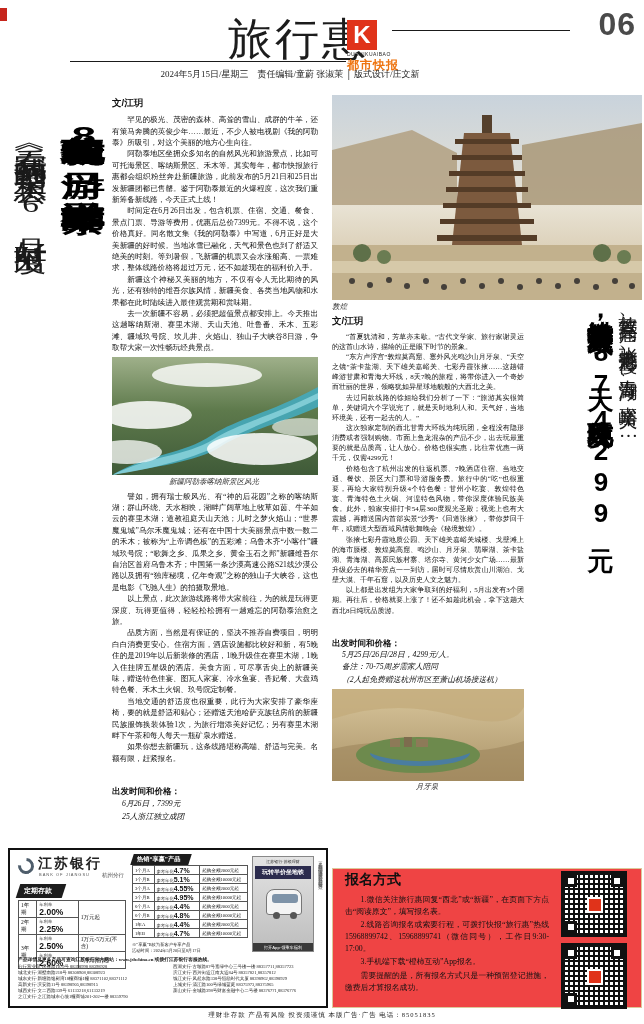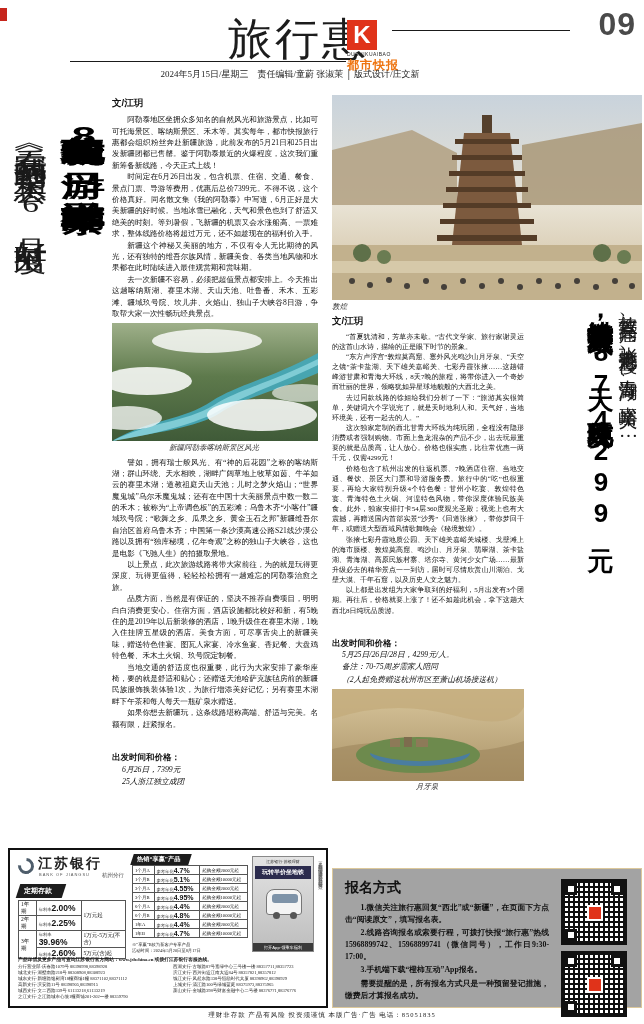--- a/index.html
+++ b/index.html
@@ -34,24 +34,24 @@
   .col-left{left:112px;top:96px;width:206px;height:750px;font-size:7.6px;line-height:1.5;}
   .col-right{left:332px;top:314px;width:192px;height:552px;font-size:7px;line-height:1.45;}
   .photo{display:block;margin:4px 0 1px 0;}
   .caption{font-size:7.5px;font-style:italic;color:#333;text-align:center;margin:0 2px 3px 0;text-indent:0 !important;}
   .depart{margin-top:21px;}
   .depart-title{font-family:"Liberation Sans",sans-serif;font-weight:700;font-size:8.5px;margin:0 0 2px 0;text-indent:0 !important;}
   .depart .ln{font-style:italic;font-size:7.8px;margin:0 0 1px 10px;text-indent:0 !important;}
   .photo-top{position:absolute;left:332px;top:95px;width:310px;height:205px;}
   .cap-top{position:absolute;left:332px;top:302px;width:308px;font-size:7.5px;font-style:italic;color:#333;}
   
-  .signup{position:absolute;left:332px;top:868px;width:310px;height:140px;background:#a3a3a3;
-          border:1px solid #dcc89b;box-sizing:border-box;padding:10px 12px;}
+  .signup{position:absolute;left:332px;top:868px;width:310px;height:140px;background:#ef4444;
+          border:1px solid #dcc89b;box-sizing:border-box;padding:2px 12px;}
   .signup h3{margin:0 0 5px 0;font-family:"Liberation Sans",sans-serif;font-size:14px;font-weight:900;color:#111;}
-  .signup p{margin:0 0 2px 0;font-size:7.8px;line-height:1.5;text-indent:2em;text-align:justify;width:204px;font-weight:bold;}
+  .signup p{margin:0 0 2px 0;font-size:7.8px;line-height:1.5;text-indent:2em;text-align:justify;width:204px;}
   .qrwrap{float:right;width:70px;margin-left:8px;}
   .qr{position:relative;width:62px;height:62px;margin:0 0 6px 2px;border:2px solid #111;background:#fff;
       background-image:repeating-linear-gradient(0deg,#111 0 2px,transparent 2px 5px),
                        repeating-linear-gradient(90deg,#111 0 2px,transparent 2px 5px);}
   .qc{position:absolute;width:12px;height:12px;border:3px solid #111;background:#fff;box-sizing:border-box;}
   .qc.tl{left:2px;top:2px}.qc.tr{right:2px;top:2px}.qc.bl{left:2px;bottom:2px}
   .qlogo{position:absolute;left:24px;top:24px;width:12px;height:12px;background:#e0331a;border:2px solid #fff;}
   
   .ad{position:absolute;left:8px;top:848px;width:320px;height:160px;border:2px solid #111;box-sizing:border-box;background:#fff;}
   .ad *{box-sizing:border-box;}
@@ -96,28 +96,29 @@
 
   <div class="corner-red"></div>
   <div class="masthead">旅行惠</div>
   <div class="logo">
     <div class="logo-k">K</div>
     <div class="logo-en">DUSHIKUAIBAO</div>
     <div class="logo-cn">都市快报</div>
   </div>
   <div class="hline" style="left:392px;top:30px;width:178px;"></div>
   <div class="hline" style="left:70px;top:61px;width:276px;"></div>
-  <div class="pageno">09</div>
+  <div class="pageno">06</div>
   <div class="dateline">2024年5月15日/星期三　责任编辑/童蔚 张淑茉 │ 版式设计/庄文新</div>
 
   <div class="hl-left-main vtext">向往的新疆纯玩8日游，送赛里木湖畔下午茶</div>
   <div class="hl-left-sub vtext">看完《我的阿勒泰》太想去！6月好时节出发</div>
 
   <div class="col col-left">
     <div class="byline">文/江玥</div>
+    <p>罕见的极光、茂密的森林、高耸的雪山、成群的牛羊，还有策马奔腾的英俊少年……最近，不少人被电视剧《我的阿勒泰》所吸引，对这个美丽的地方心生向往。</p>
     <p>阿勒泰地区坐拥众多知名的自然风光和旅游景点，比如可可托海景区、喀纳斯景区、禾木等。其实每年，都市快报旅行惠都会组织粉丝奔赴新疆旅游，此前发布的5月21日和25日出发新疆团都已售罄。鉴于阿勒泰最近的火爆程度，这次我们重新筹备新线路，今天正式上线！</p>
     <p>时间定在6月26日出发，包含机票、住宿、交通、餐食、景点门票、导游等费用，优惠后总价7399元。不得不说，这个价格真好。同名散文集《我的阿勒泰》中写道，6月正好是大美新疆的好时候。当地冰雪已融化，天气和景色也到了舒适又绝美的时刻。等到暑假，飞新疆的机票又会水涨船高、一票难求，整体线路价格将超过万元，还不如趁现在的福利价入手。</p>
     <p>新疆这个神秘又美丽的地方，不仅有令人无比期待的风光，还有独特的维吾尔族风情，新疆美食、各类当地风物和水果都在此时陆续进入最佳观赏期和赏味期。</p>
     <p>去一次新疆不容易，必须把超值景点都安排上。今天推出这趟喀纳斯湖、赛里木湖、天山天池、吐鲁番、禾木、五彩滩、疆域玖号院、坎儿井、火焰山、独山子大峡谷8日游，争取帮大家一次性畅玩经典景点。</p>
     <svg class="photo" width="206" height="118" viewBox="0 0 206 118" preserveAspectRatio="none">
       <defs>
         <linearGradient id="g1" x1="0" y1="0" x2="0" y2="1">
           <stop offset="0" stop-color="#9fb08a"></stop>
             <stop offset="0.45" stop-color="#5e7a4c"></stop>
             <stop offset="1" stop-color="#3f5a38"></stop>
@@ -264,21 +265,21 @@
         <td>1年期</td>
         <td><span class="rl">年利率</span><span class="rv">2.00%</span></td>
         <td rowspan="2">1万元起</td>
       </tr>
       <tr>
         <td>2年期</td>
         <td><span class="rl">年利率</span><span class="rv">2.25%</span></td>
       </tr>
       <tr>
         <td rowspan="2">3年期</td>
-        <td><span class="rl">年利率</span><span class="rv">39.96%</span></td>
+        <td><span class="rl">年利率</span><span class="rv">2.50%</span></td>
         <td>1万元-5万元(不含)</td>
       </tr>
       <tr>
         <td><span class="rl">年利率</span><span class="rv">2.60%</span></td>
         <td>5万元(含)起</td>
       </tr>
     </tbody>
       </table>
 
     <div class="tab prod-tab"><span>热销“享赢”产品</span></div>

